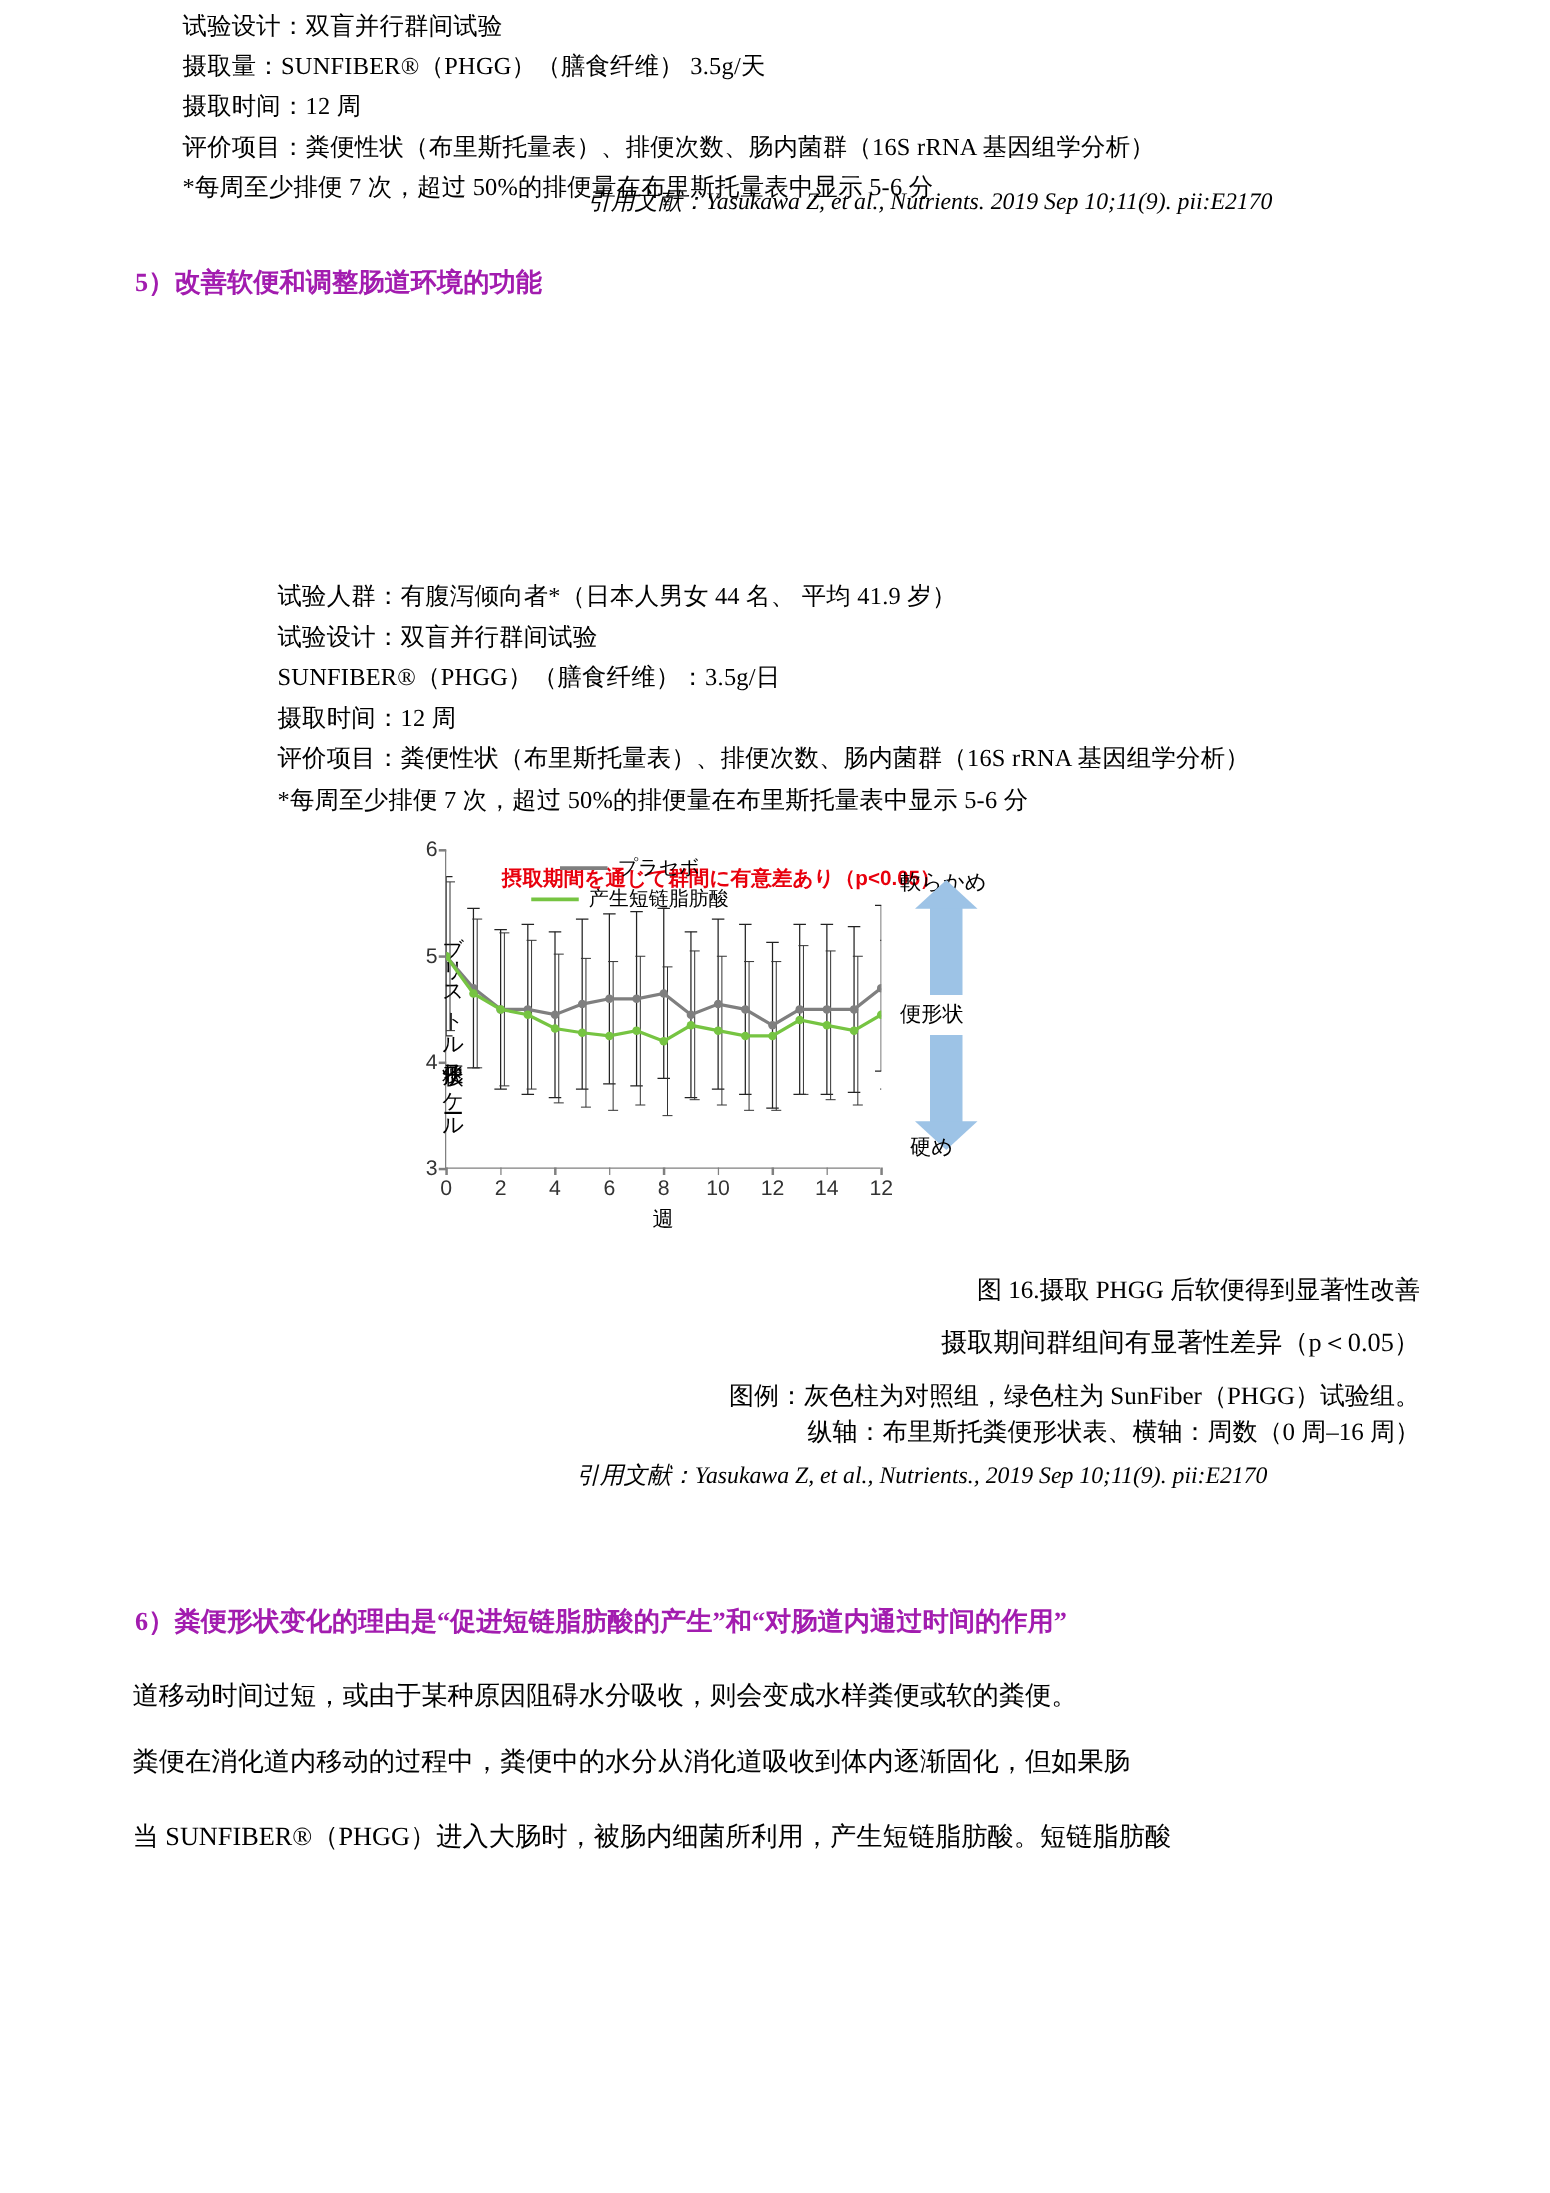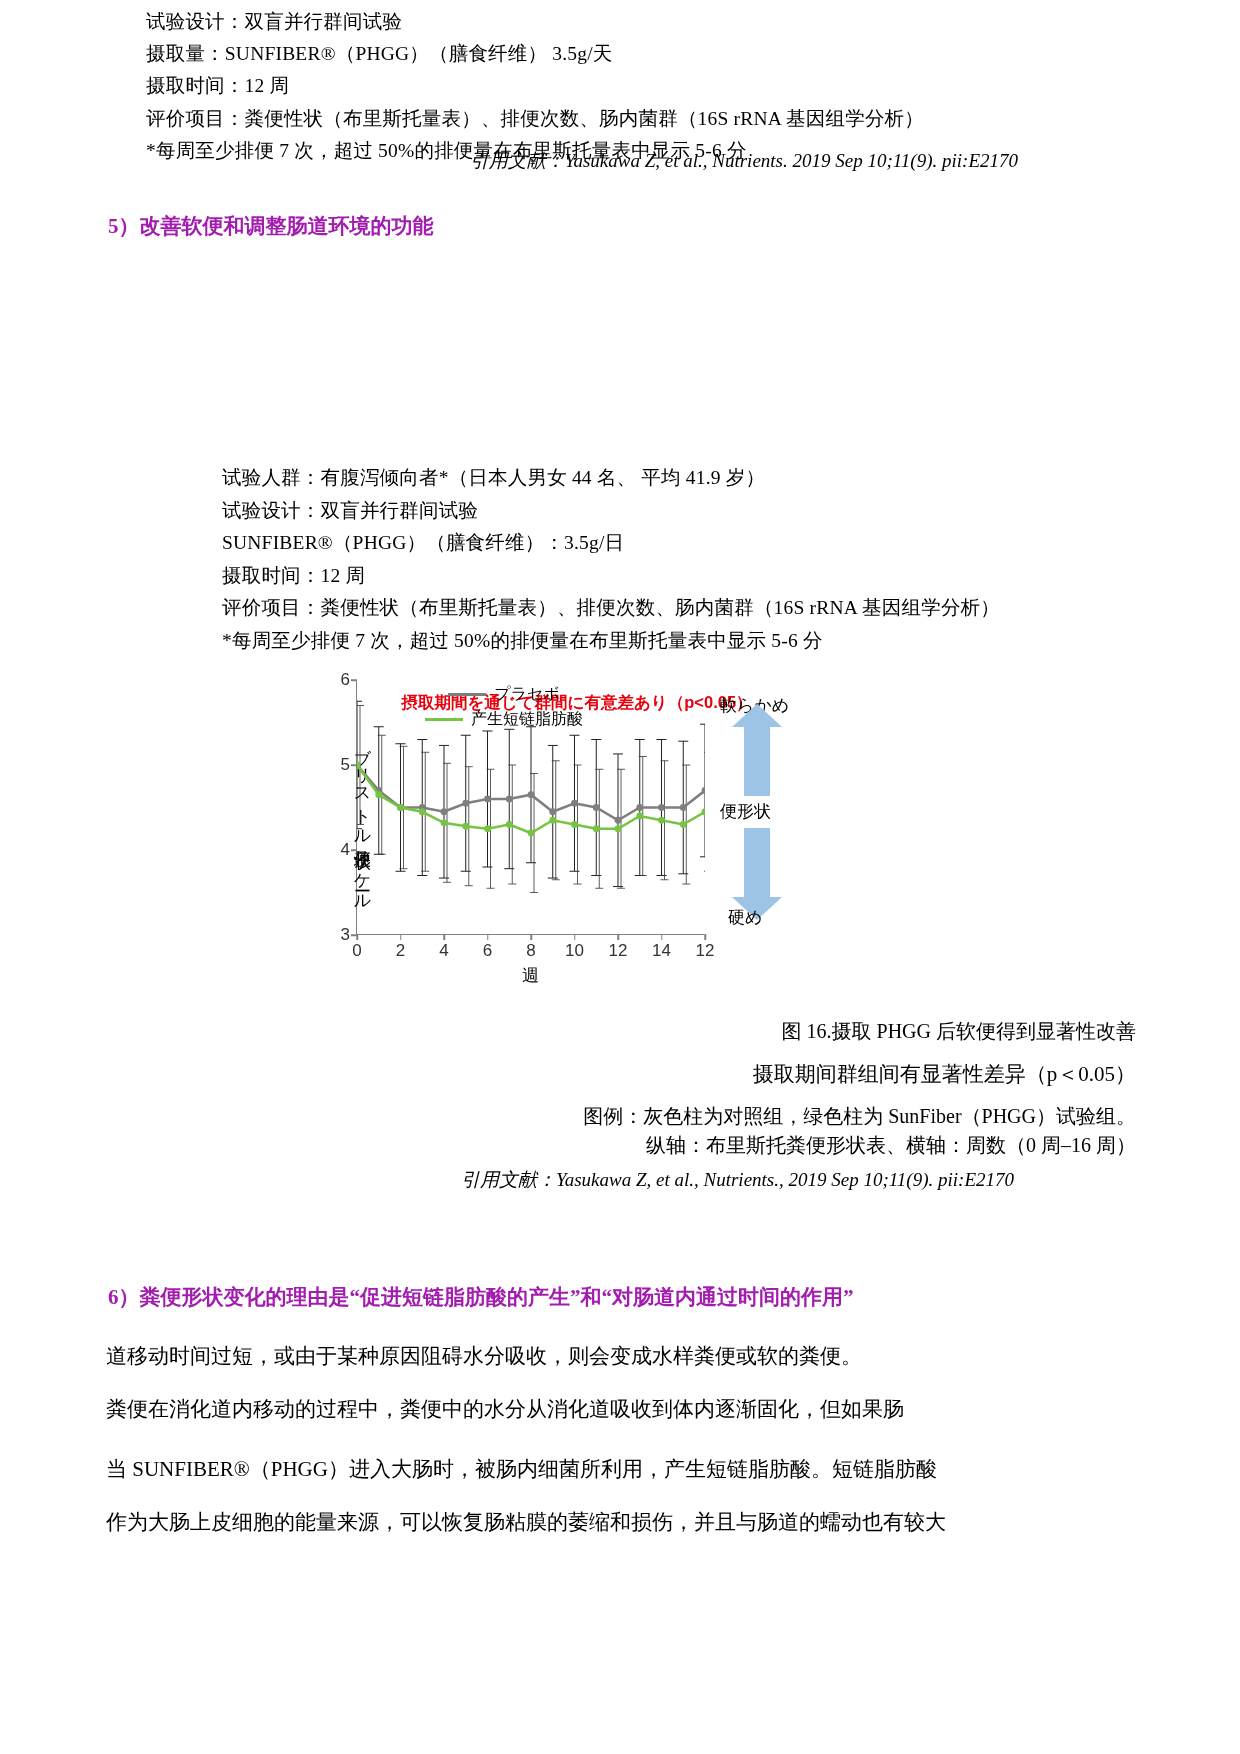--- a/index.html
+++ b/index.html
@@ -479,16 +479,15 @@
 
   <div class="heading" id="heading-6">6）粪便形状变化的理由是“促进短链脂肪酸的产生”和“对肠道内通过时间的作用”</div>
 
   <div class="para" id="para-6a">
     <span class="ln">道移动时间过短，或由于某种原因阻碍水分吸收，则会变成水样粪便或软的粪便。</span>
     <span class="ln">粪便在消化道内移动的过程中，粪便中的水分从消化道吸收到体内逐渐固化，但如果肠</span>
   </div>
 
   <div class="para" id="para-6b">
     <span class="ln">当 SUNFIBER®（PHGG）进入大肠时，被肠内细菌所利用，产生短链脂肪酸。短链脂肪酸</span>
-    <span class="ln">作为大肠上皮细胞的能量来源，可以恢复肠粘膜的萎缩和损伤，并且与肠道的蠕动也有较大</span>
   </div>
 
 </div>
 
 </body></html>

